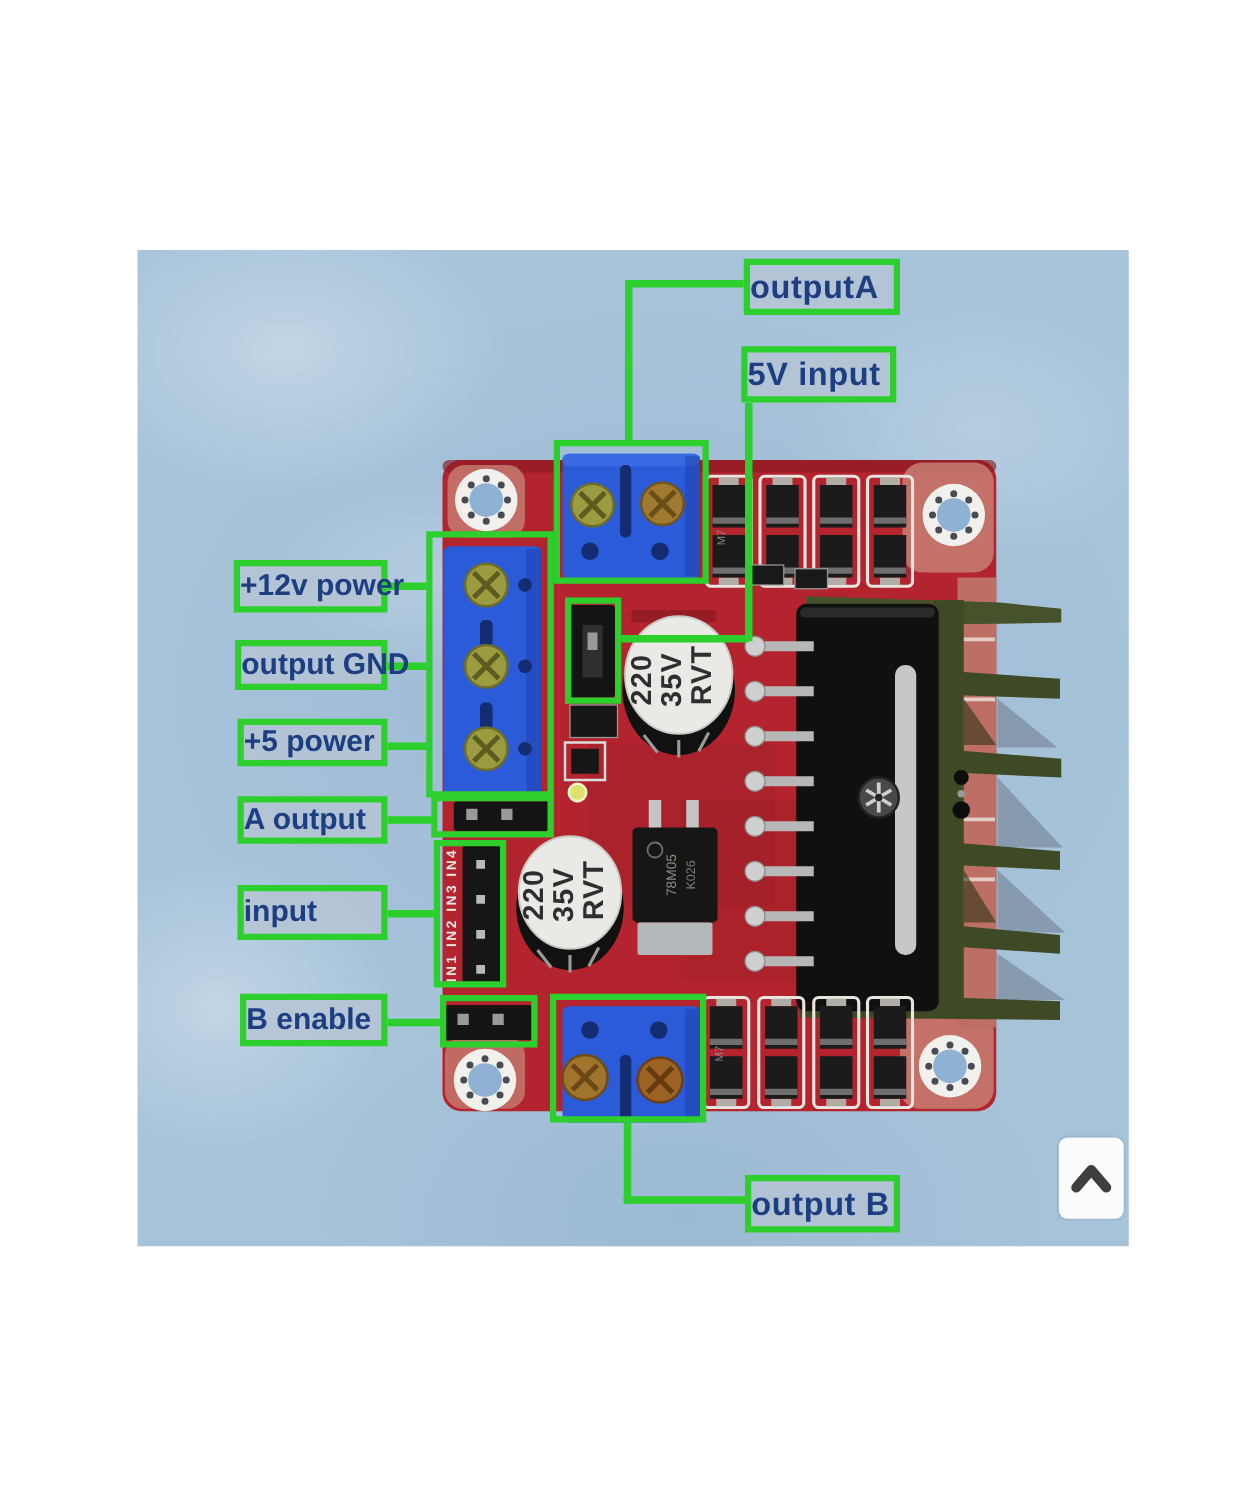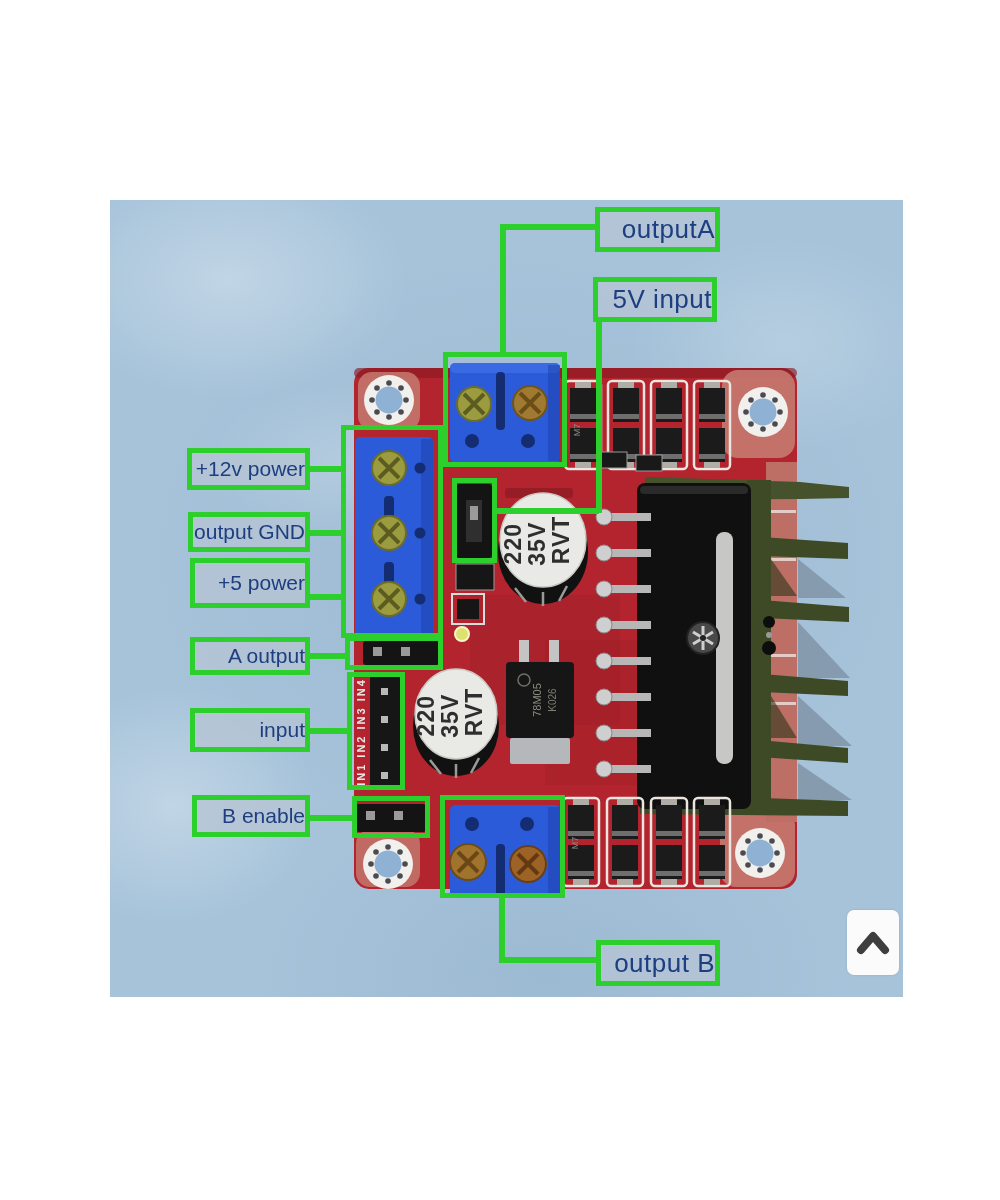--- a/index.html
+++ b/index.html
@@ -10,24 +10,24 @@
     background-image:
       radial-gradient(ellipse 300px 200px at 15% 10%, rgba(255,255,255,.30), transparent 60%),
       radial-gradient(ellipse 260px 180px at 85% 18%, rgba(255,255,255,.18), transparent 60%),
       radial-gradient(ellipse 240px 200px at 8% 76%, rgba(255,255,255,.30), transparent 60%),
       radial-gradient(ellipse 200px 120px at 30% 33%, rgba(255,255,255,.20), transparent 70%),
       radial-gradient(ellipse 420px 260px at 55% 97%, rgba(148,178,204,.55), transparent 70%),
       radial-gradient(ellipse 520px 420px at 52% 45%, rgba(138,168,196,.35), transparent 75%);
   }
   #board-svg{position:absolute;left:0;top:0;z-index:2;}
   .glabel{position:absolute;z-index:4;box-sizing:border-box;border:5px solid #2ccf2c;
-          background:rgba(182,196,212,.78);display:flex;align-items:center;justify-content:flex-end;
-          color:#1d3e80;font-weight:normal;white-space:nowrap;}
+          background:rgba(182,196,212,.78);display:flex;align-items:center;justify-content:flex-start;
+          color:#1d3e80;font-weight:bold;white-space:nowrap;}
   .glabel.big{font-size:26px;letter-spacing:.5px;}
-  .glabel.small{font-size:21px;}
+  .glabel.small{font-size:24px;}
   .gbox{position:absolute;z-index:3;box-sizing:border-box;border:5px solid #2ccf2c;background:transparent;}
   .gline{position:absolute;z-index:3;background:#2ccf2c;}
   #scroll-top{position:absolute;left:737px;top:710px;width:52px;height:65px;background:#fbfbfb;
               border-radius:7px;z-index:5;display:flex;align-items:center;justify-content:center;
               box-shadow:0 0 2px rgba(0,0,0,.15);cursor:pointer;}
 </style>
 </head>
 <body>
 
 <div id="canvas">
@@ -288,21 +288,21 @@
       </div>
     <div class="glabel big" style="left:483px;top:77px;width:124px;height:45px">
         <span>5V input</span>
       </div>
     <div class="glabel small" style="left:77px;top:248px;width:123px;height:42px">
         <span>+12v power</span>
       </div>
     <div class="glabel small" style="left:78px;top:312px;width:122px;height:40px">
         <span>output GND</span>
       </div>
-    <div class="glabel small" style="left:80px;top:358px;width:120px;height:50px">
+    <div class="glabel small" style="left:80px;top:375px;width:120px;height:38px">
         <span>+5 power</span>
       </div>
     <div class="glabel small" style="left:80px;top:437px;width:120px;height:38px">
         <span>A output</span>
       </div>
     <div class="glabel small" style="left:82px;top:595px;width:118px;height:42px">
         <span>B enable</span>
       </div>
     <div class="glabel small" style="left:80px;top:508px;width:120px;height:44px">
         <span>input</span>

